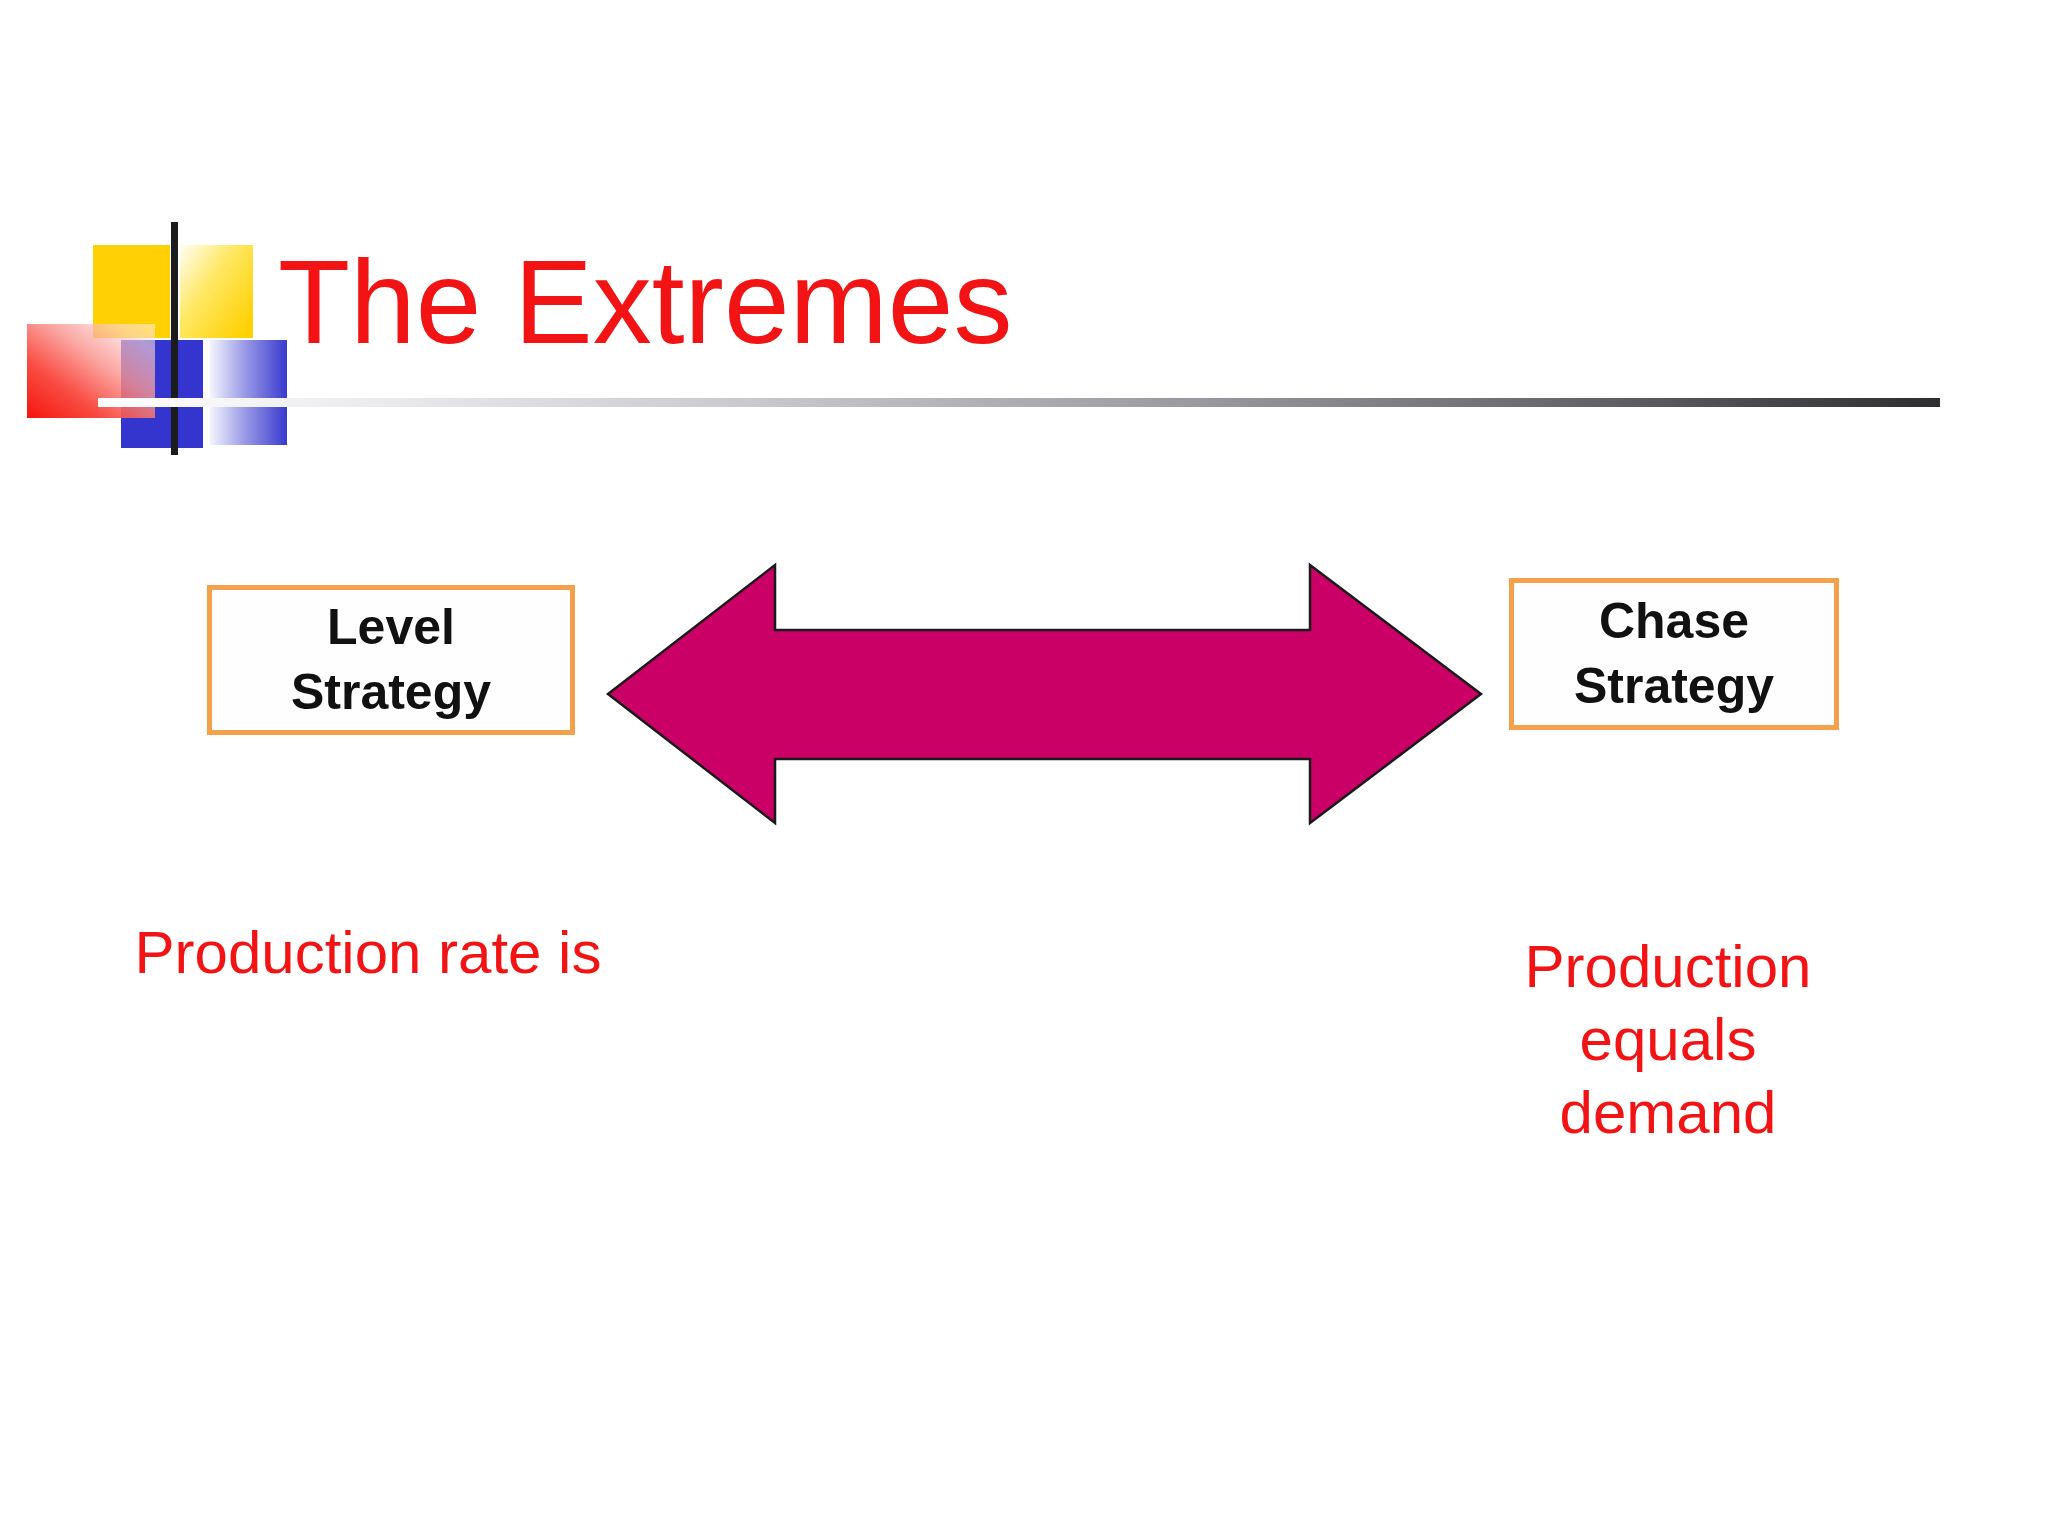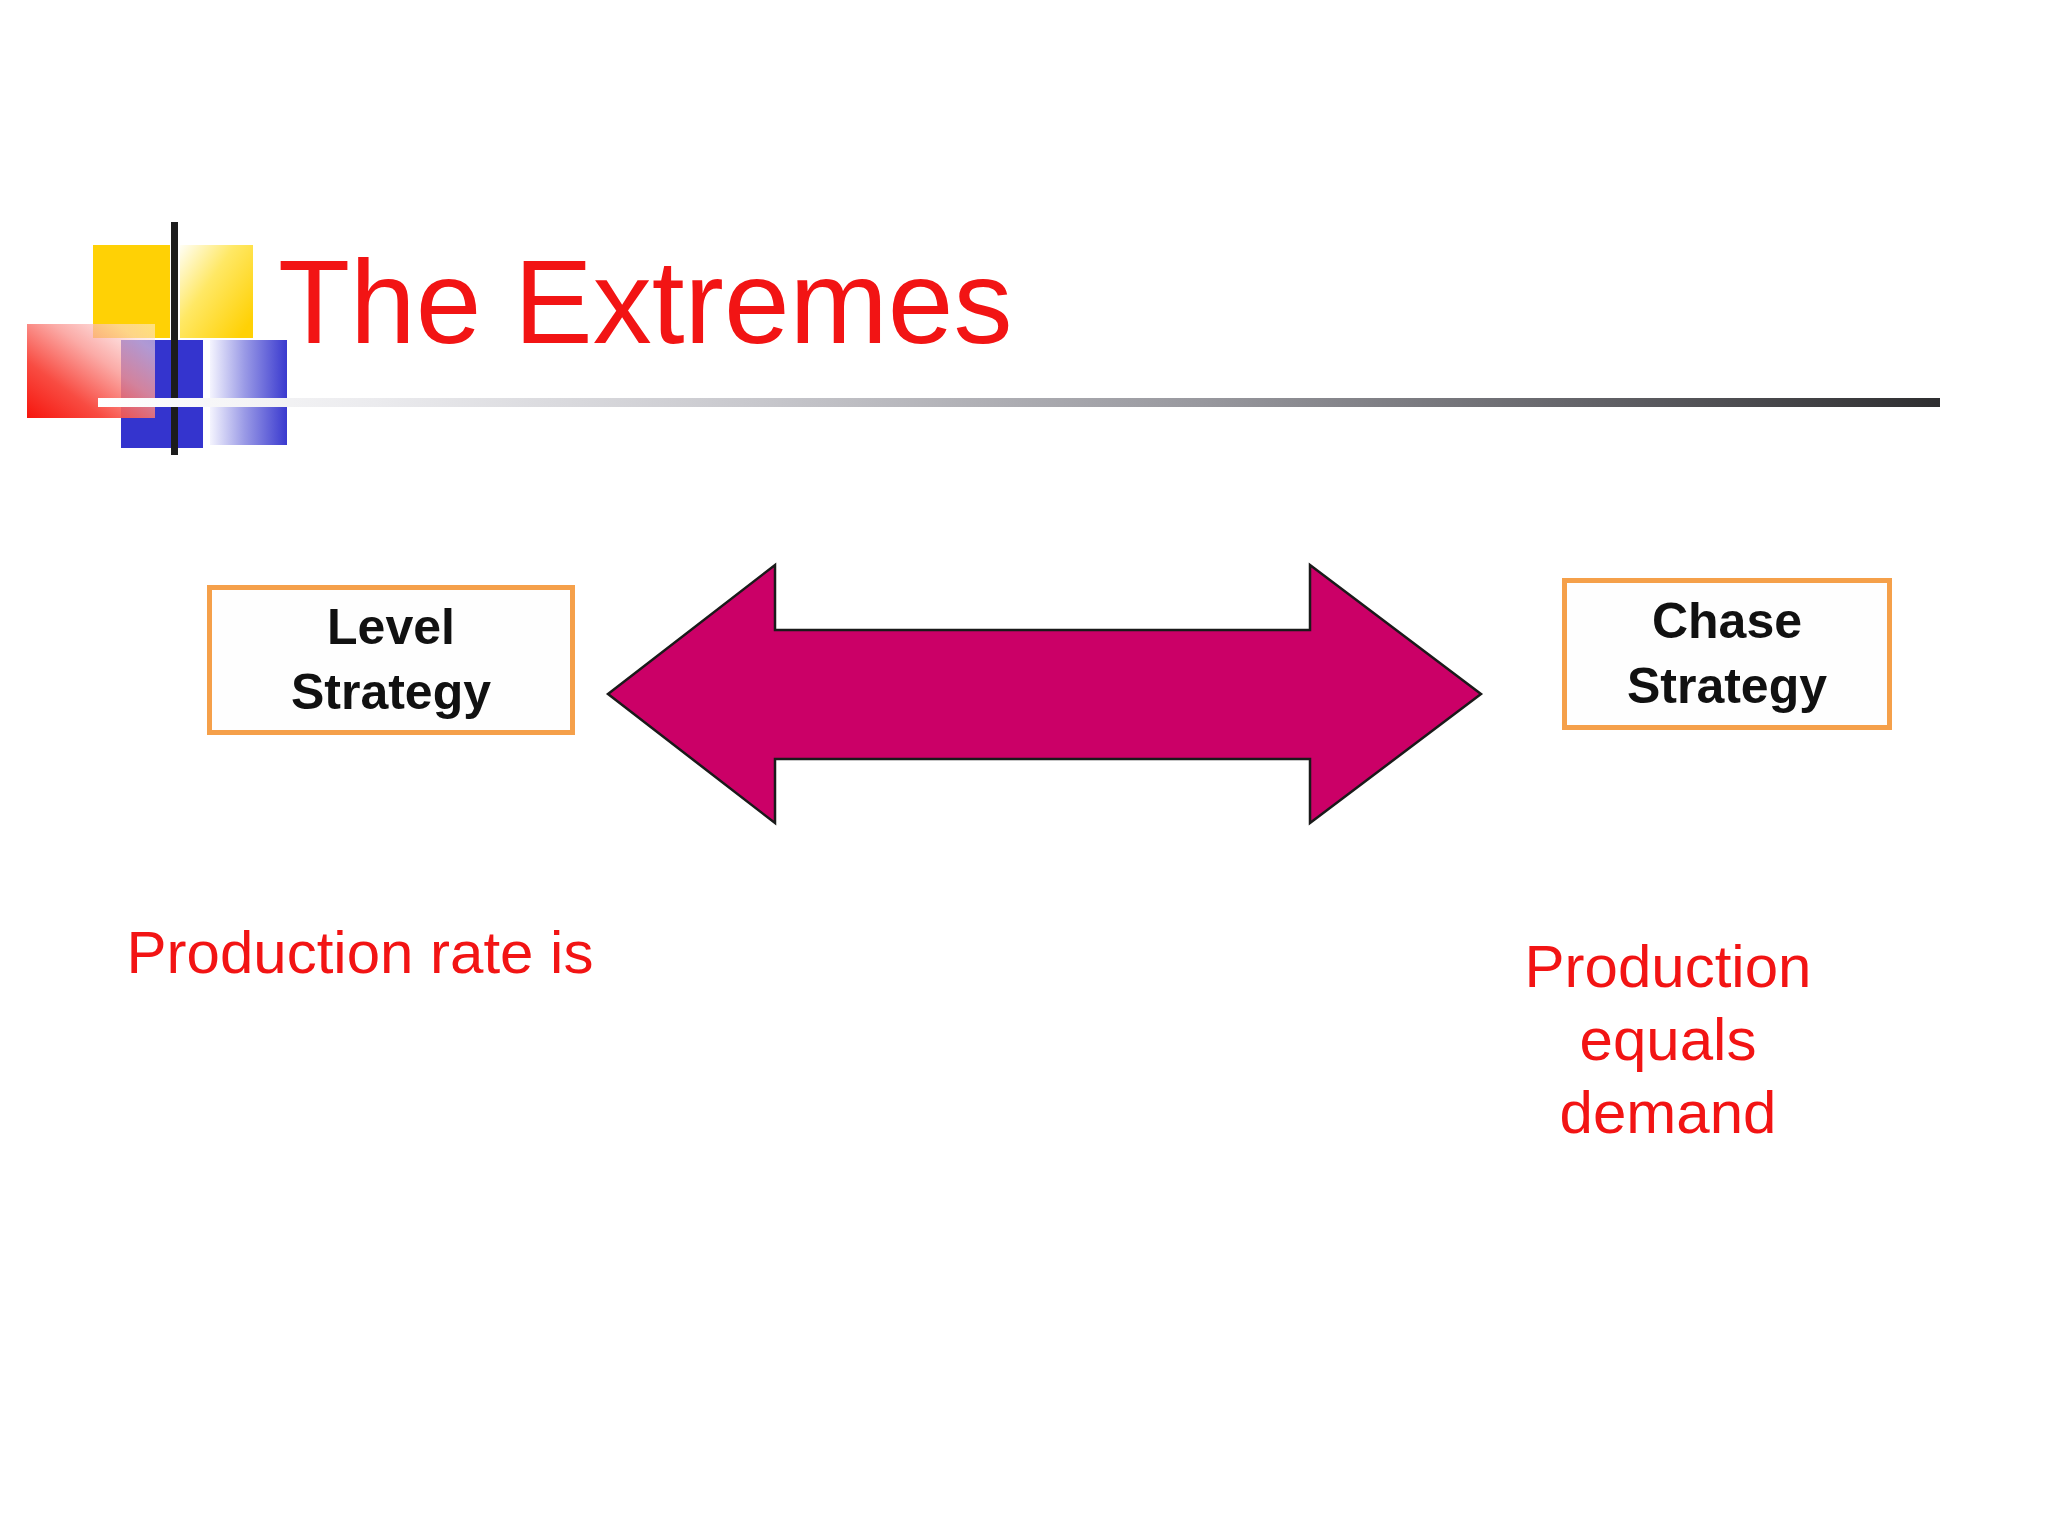--- a/index.html
+++ b/index.html
@@ -63,29 +63,29 @@
     box-sizing: border-box;
     border: 5px solid #F5A04A;
     background: #FEFEFE;
     display: flex; flex-direction: column;
     align-items: center; justify-content: center;
     color: #111111; font-weight: bold;
     font-size: 50px; line-height: 1.3;
     text-align: right; z-index: 7;
   }
   .box-left  { left: 207px;  top: 585px; width: 368px; height: 150px; }
-  .box-right { left: 1562px; top: 578px; width: 330px; height: 152px; }
+  .box-right { left: 1509px; top: 578px; width: 330px; height: 152px; }
   
   .arrow-layer { left: 0; top: 0; width: 2048px; height: 1536px; z-index: 6; }
   
   .caption {
     color: #F21414; font-size: 60px; line-height: 1.22;
     text-align: center; z-index: 7;
   }
-  .caption-left  { left: 120px;  top: 916px; width: 480px; }
+  .caption-left  { left: 128px;  top: 916px; width: 480px; }
   .caption-right { left: 1488px; top: 930px; width: 360px; }
 </style>
 </head>
 <body>
 
 <div class="slide">
 
   <div class="abs" style="z-index:1;">
     <div class="abs logo-gold-left"></div>
     <div class="abs logo-gold-right"></div>

